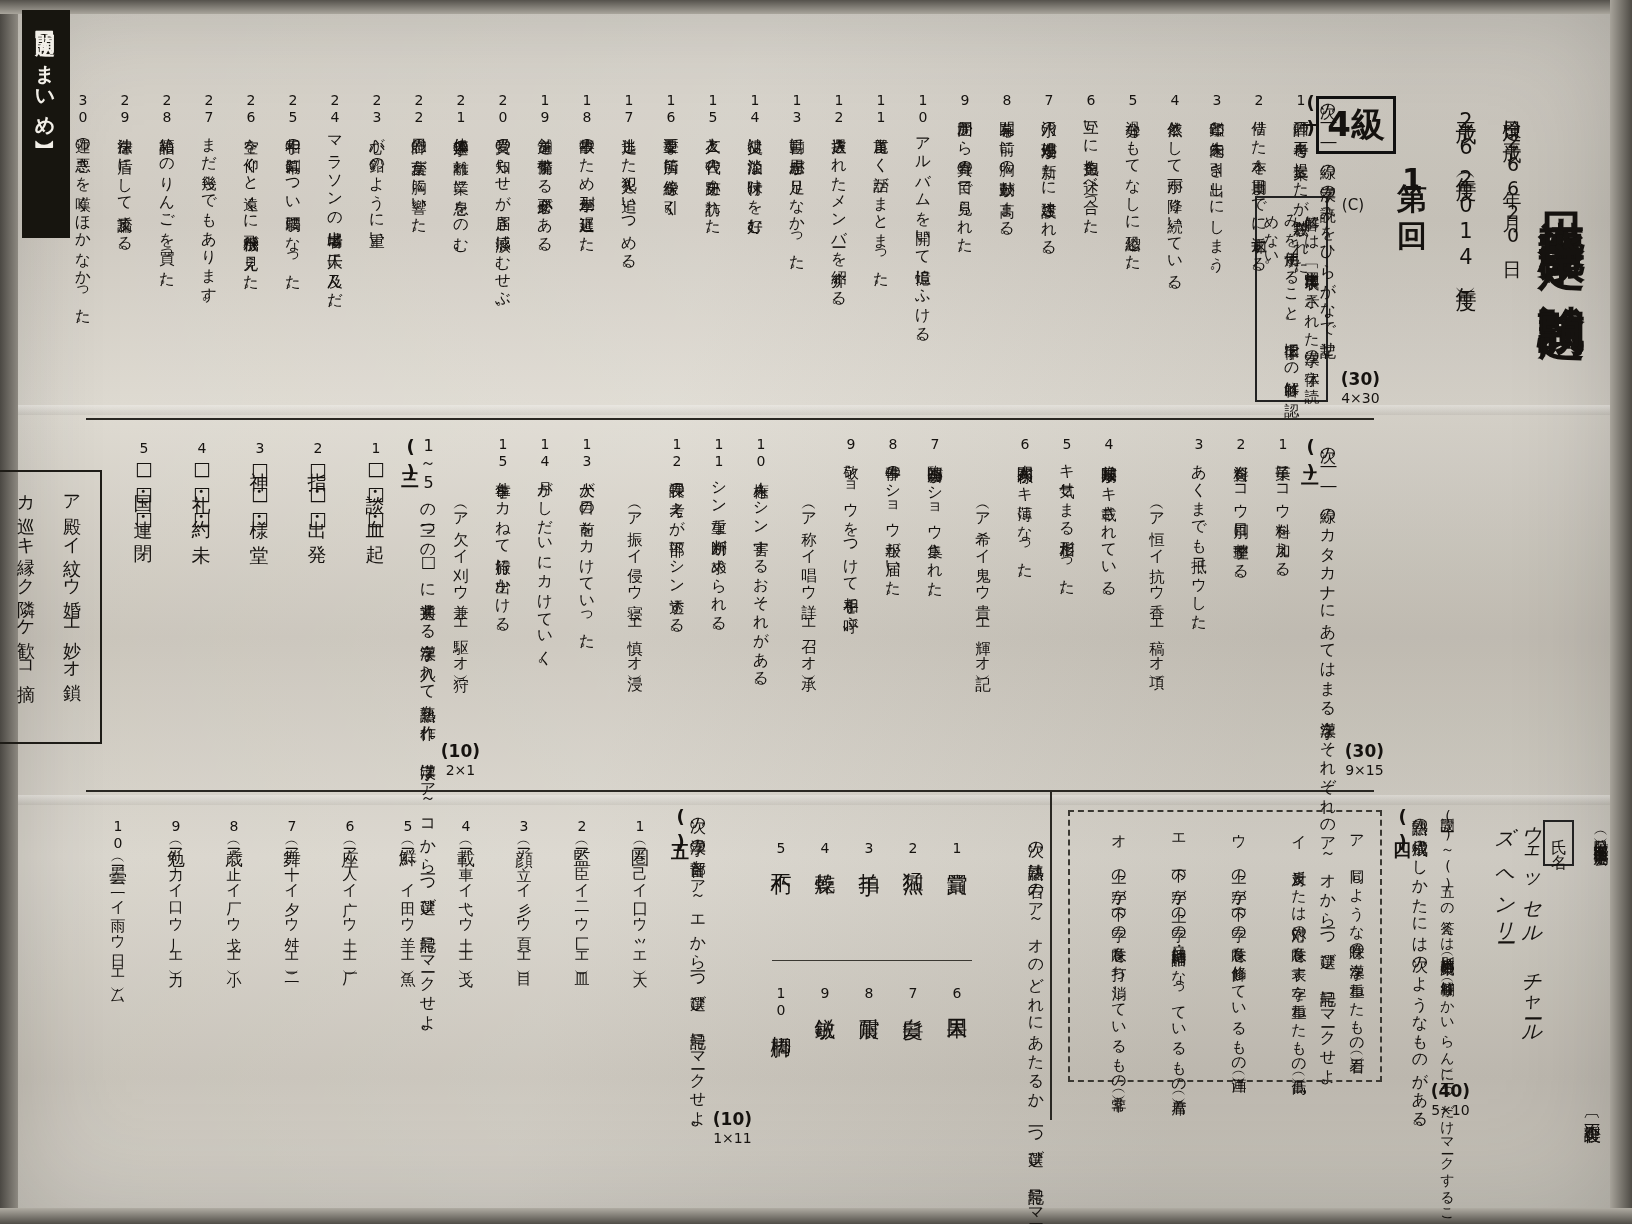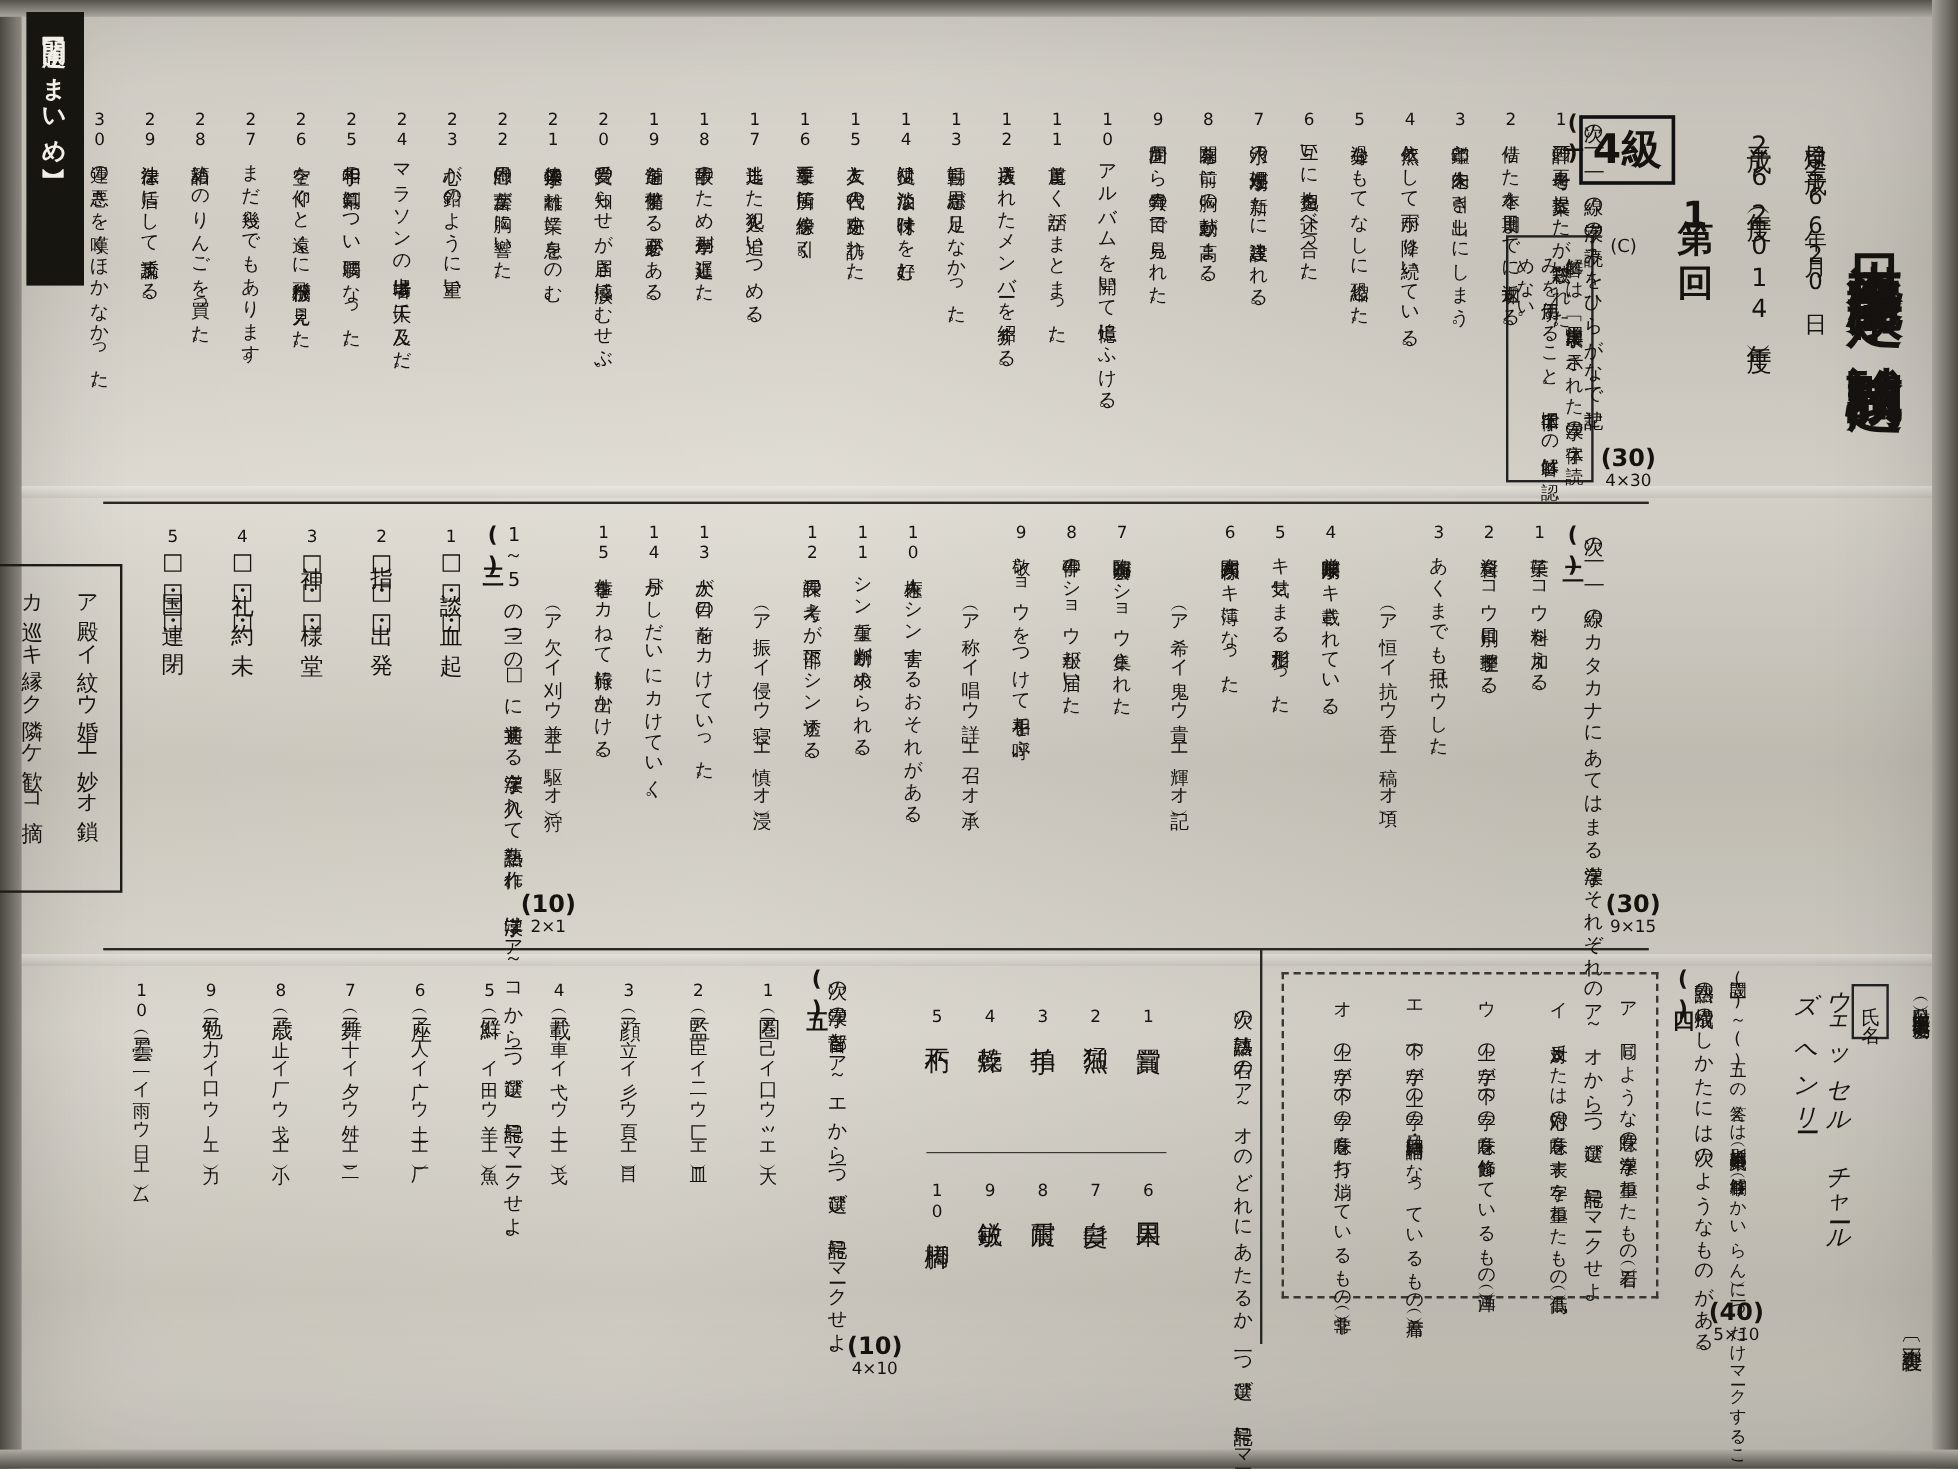--- a/index.html
+++ b/index.html
@@ -65,21 +65,21 @@
     position:absolute;right:58px;top:820px;border:2px solid #222;padding:4px 3px;font-size:16px;
   }
   .name-val{position:absolute;right:86px;top:812px;font-size:20px;letter-spacing:2px;font-style:italic;}
   .copyright{position:absolute;right:26px;top:1108px;font-size:16px;letter-spacing:1px;border:1px solid transparent;}
 
   
   .col{position:absolute;writing-mode:vertical-rl;text-orientation:upright;font-size:15.5px;line-height:1.5;letter-spacing:1px;white-space:nowrap;}
   .num{font-size:14px;}
   .sec-label{position:absolute;writing-mode:vertical-rl;text-orientation:upright;font-size:18px;font-weight:bold;letter-spacing:2px;}
   .score{position:absolute;font-size:14px;text-align:center;line-height:1.15;}
-  .score b{font-size:20px;}
+  .score b{font-size:17px;}
 
   .hline{position:absolute;height:2px;background:#2a2823;}
   .vline{position:absolute;width:2px;background:#2a2823;}
 
   .choicebox{position:absolute;border:2px solid #1e1c17;}
   .dashbox{position:absolute;border:2px dashed #3a3832;}
 
   .faint{opacity:.30;}
 </style>
 </head>
@@ -227,21 +227,21 @@
   <div class="col" style="right:748px;top:985px;height:120px;font-size:21px;"><span class="num">8</span><span>耐震</span></div>
   <div class="col" style="right:792px;top:985px;height:120px;font-size:21px;"><span class="num">9</span><span>鋭敏</span></div>
   <div class="col" style="right:836px;top:985px;height:120px;font-size:21px;"><span class="num">10</span><span>橋脚</span></div>
   <div class="hline" style="right:660px;top:960px;width:200px;height:1px;background:#3a3832;"></div>
 
   <div class="col" style="right:174px;top:806px;height:290px;font-size:14px;">設問(一)～(五)の答えは別紙（答案用紙）の解答欄（りかいらん）に一つだけマークすること。※それ以外の設問はマークシート方式ではありません。</div>
 
   <div class="sec-label" style="right:940px;top:806px;height:34px;">(五)</div>
   <div class="col" style="right:922px;top:806px;height:200px;font-size:16px;">次の漢字の部首をア～エから一つ選び、記号にマークせよ。</div>
   <div class="score" style="right:880px;top:1110px;">
-    <b>(10)</b><br><span>4×10</span>
+    <b>(10)</b><br><span>1×11</span>
   </div>
 
   <div class="col" style="right:978px;top:818px;height:280px;font-size:18px;"><span class="num">1</span><span>圏</span><span style="font-size:15px;">（ア己　イ囗　ウ⺍　エ大）</span></div>
   <div class="col" style="right:1036px;top:818px;height:280px;font-size:18px;"><span class="num">2</span><span>監</span><span style="font-size:15px;">（ア臣　イ二　ウ匚　エ皿）</span></div>
   <div class="col" style="right:1094px;top:818px;height:280px;font-size:18px;"><span class="num">3</span><span>顔</span><span style="font-size:15px;">（ア立　イ彡　ウ頁　エ目）</span></div>
   <div class="col" style="right:1152px;top:818px;height:280px;font-size:18px;"><span class="num">4</span><span>載</span><span style="font-size:15px;">（ア車　イ弋　ウ土　エ戈）</span></div>
   <div class="col" style="right:1210px;top:818px;height:280px;font-size:18px;"><span class="num">5</span><span>鮮</span><span style="font-size:15px;">（ア灬　イ田　ウ羊　エ魚）</span></div>
   <div class="col" style="right:1268px;top:818px;height:280px;font-size:18px;"><span class="num">6</span><span>座</span><span style="font-size:15px;">（ア人　イ广　ウ土　エ厂）</span></div>
   <div class="col" style="right:1326px;top:818px;height:280px;font-size:18px;"><span class="num">7</span><span>舞</span><span style="font-size:15px;">（ア十　イ夕　ウ舛　エ二）</span></div>
   <div class="col" style="right:1384px;top:818px;height:280px;font-size:18px;"><span class="num">8</span><span>歳</span><span style="font-size:15px;">（ア止　イ厂　ウ戈　エ小）</span></div>

